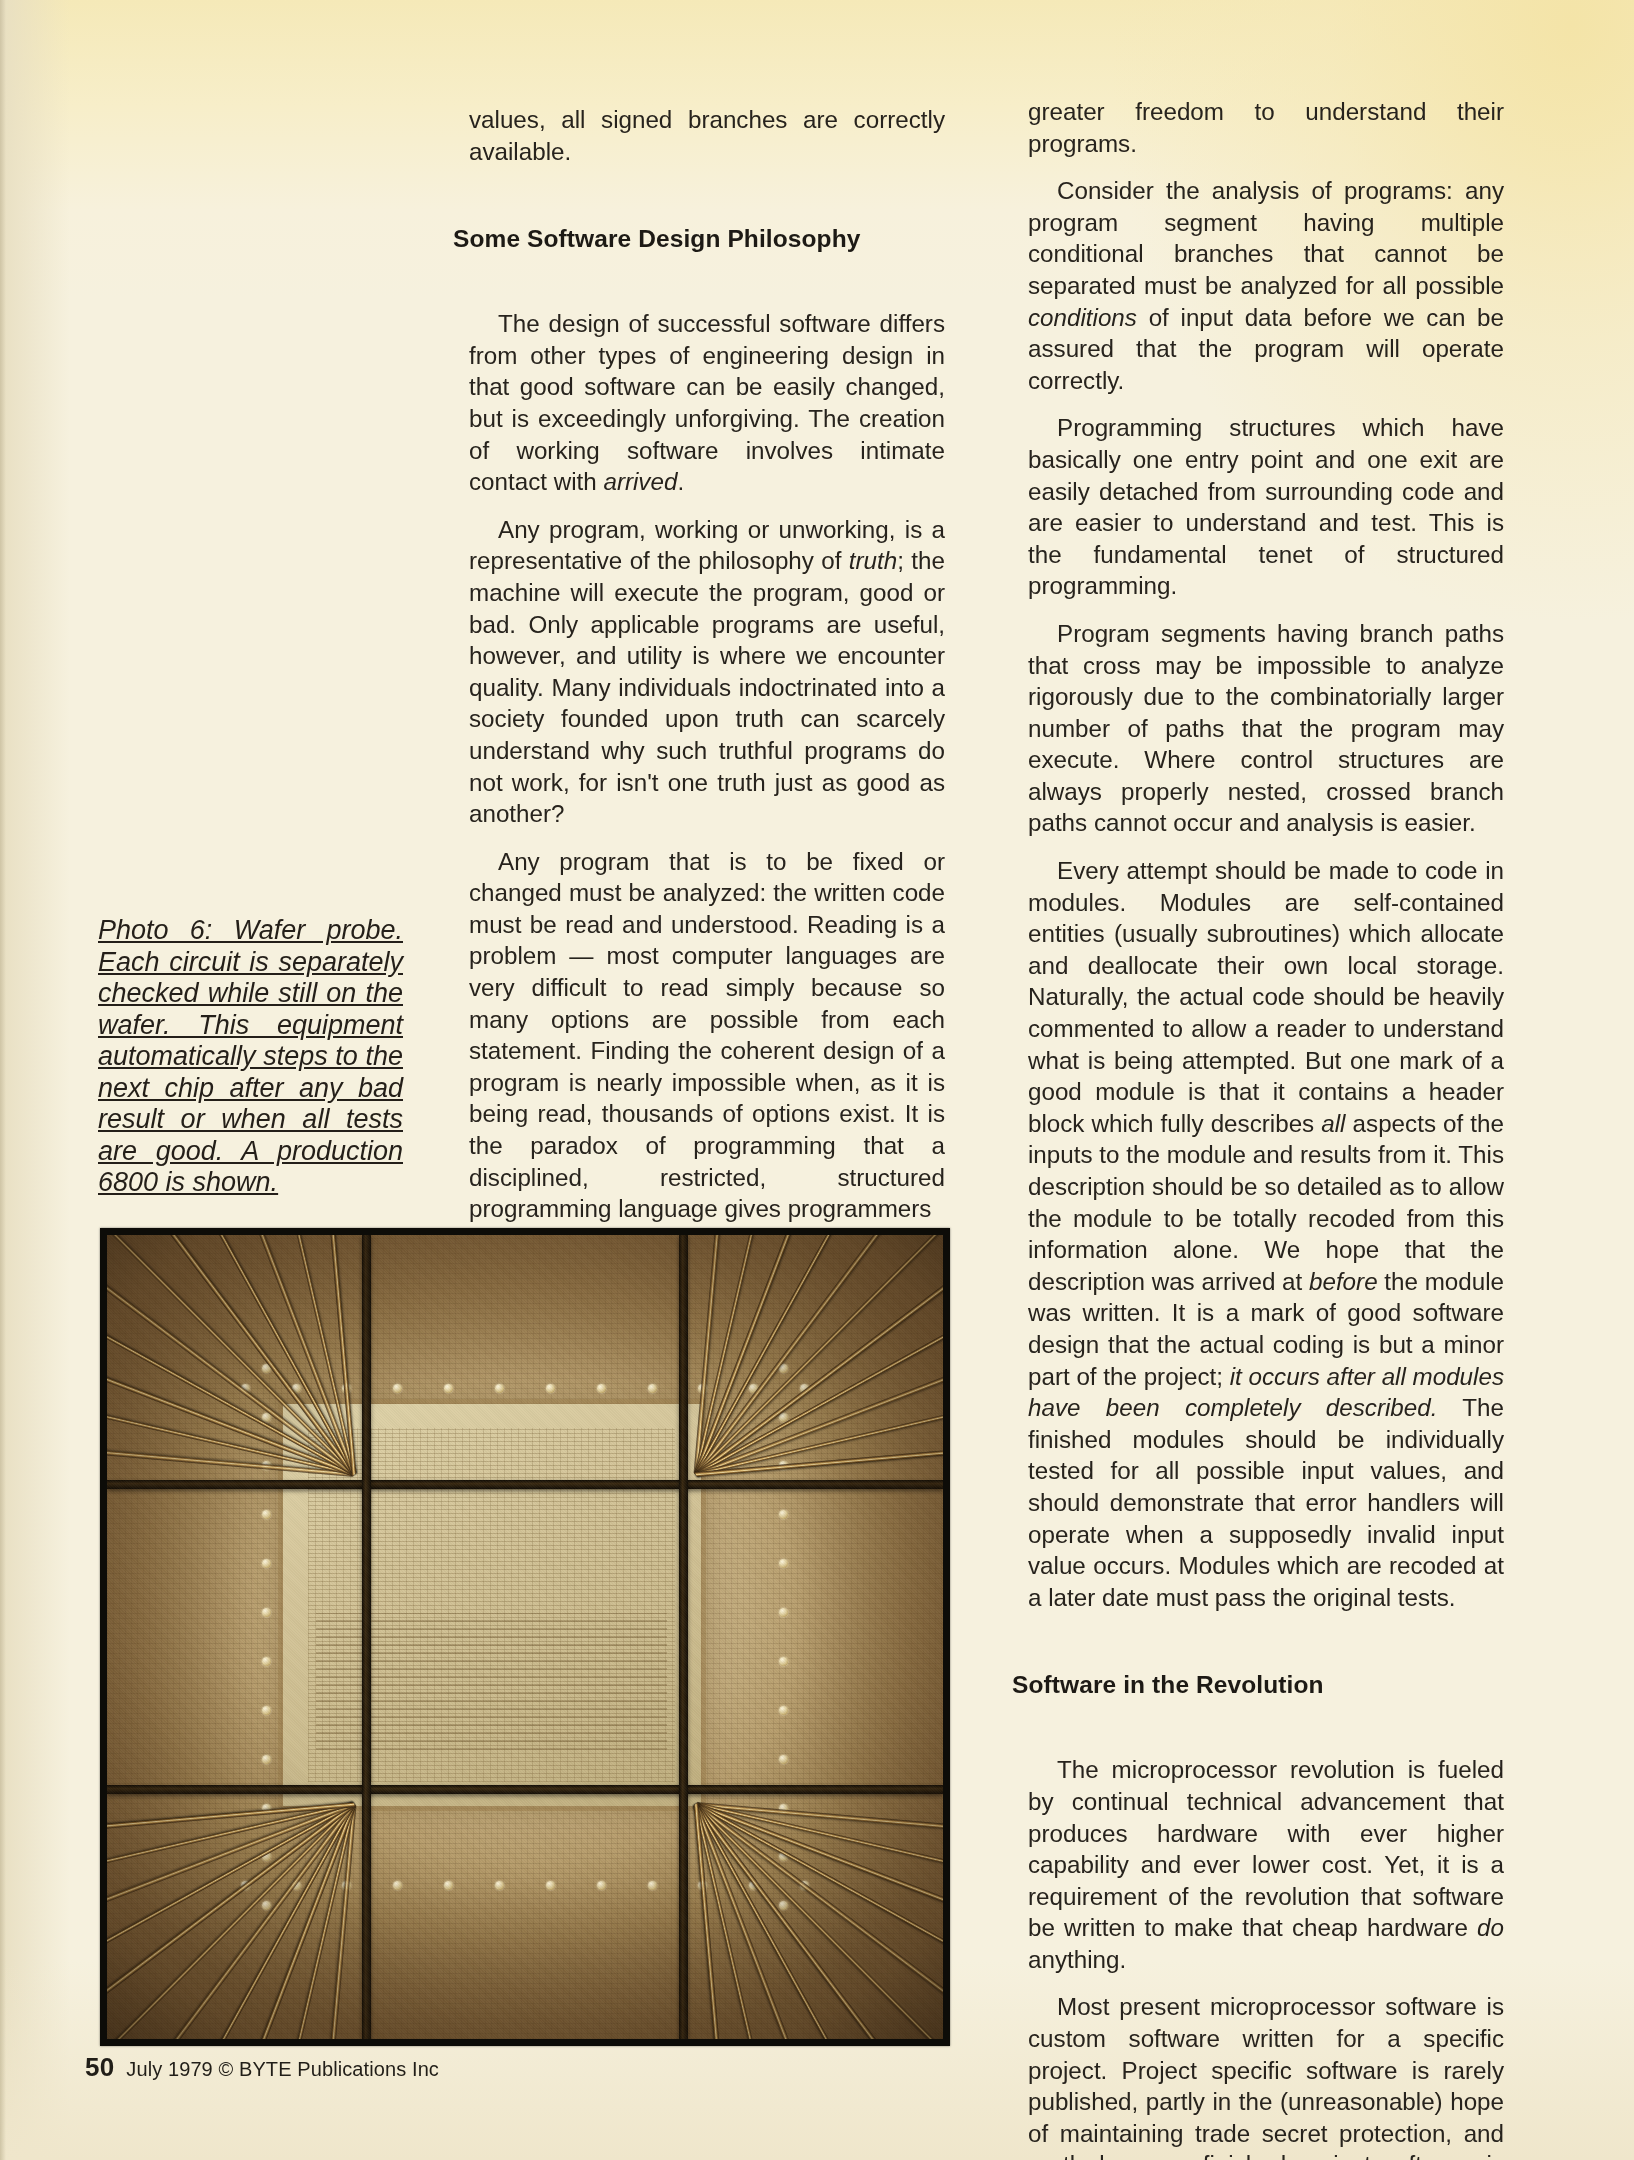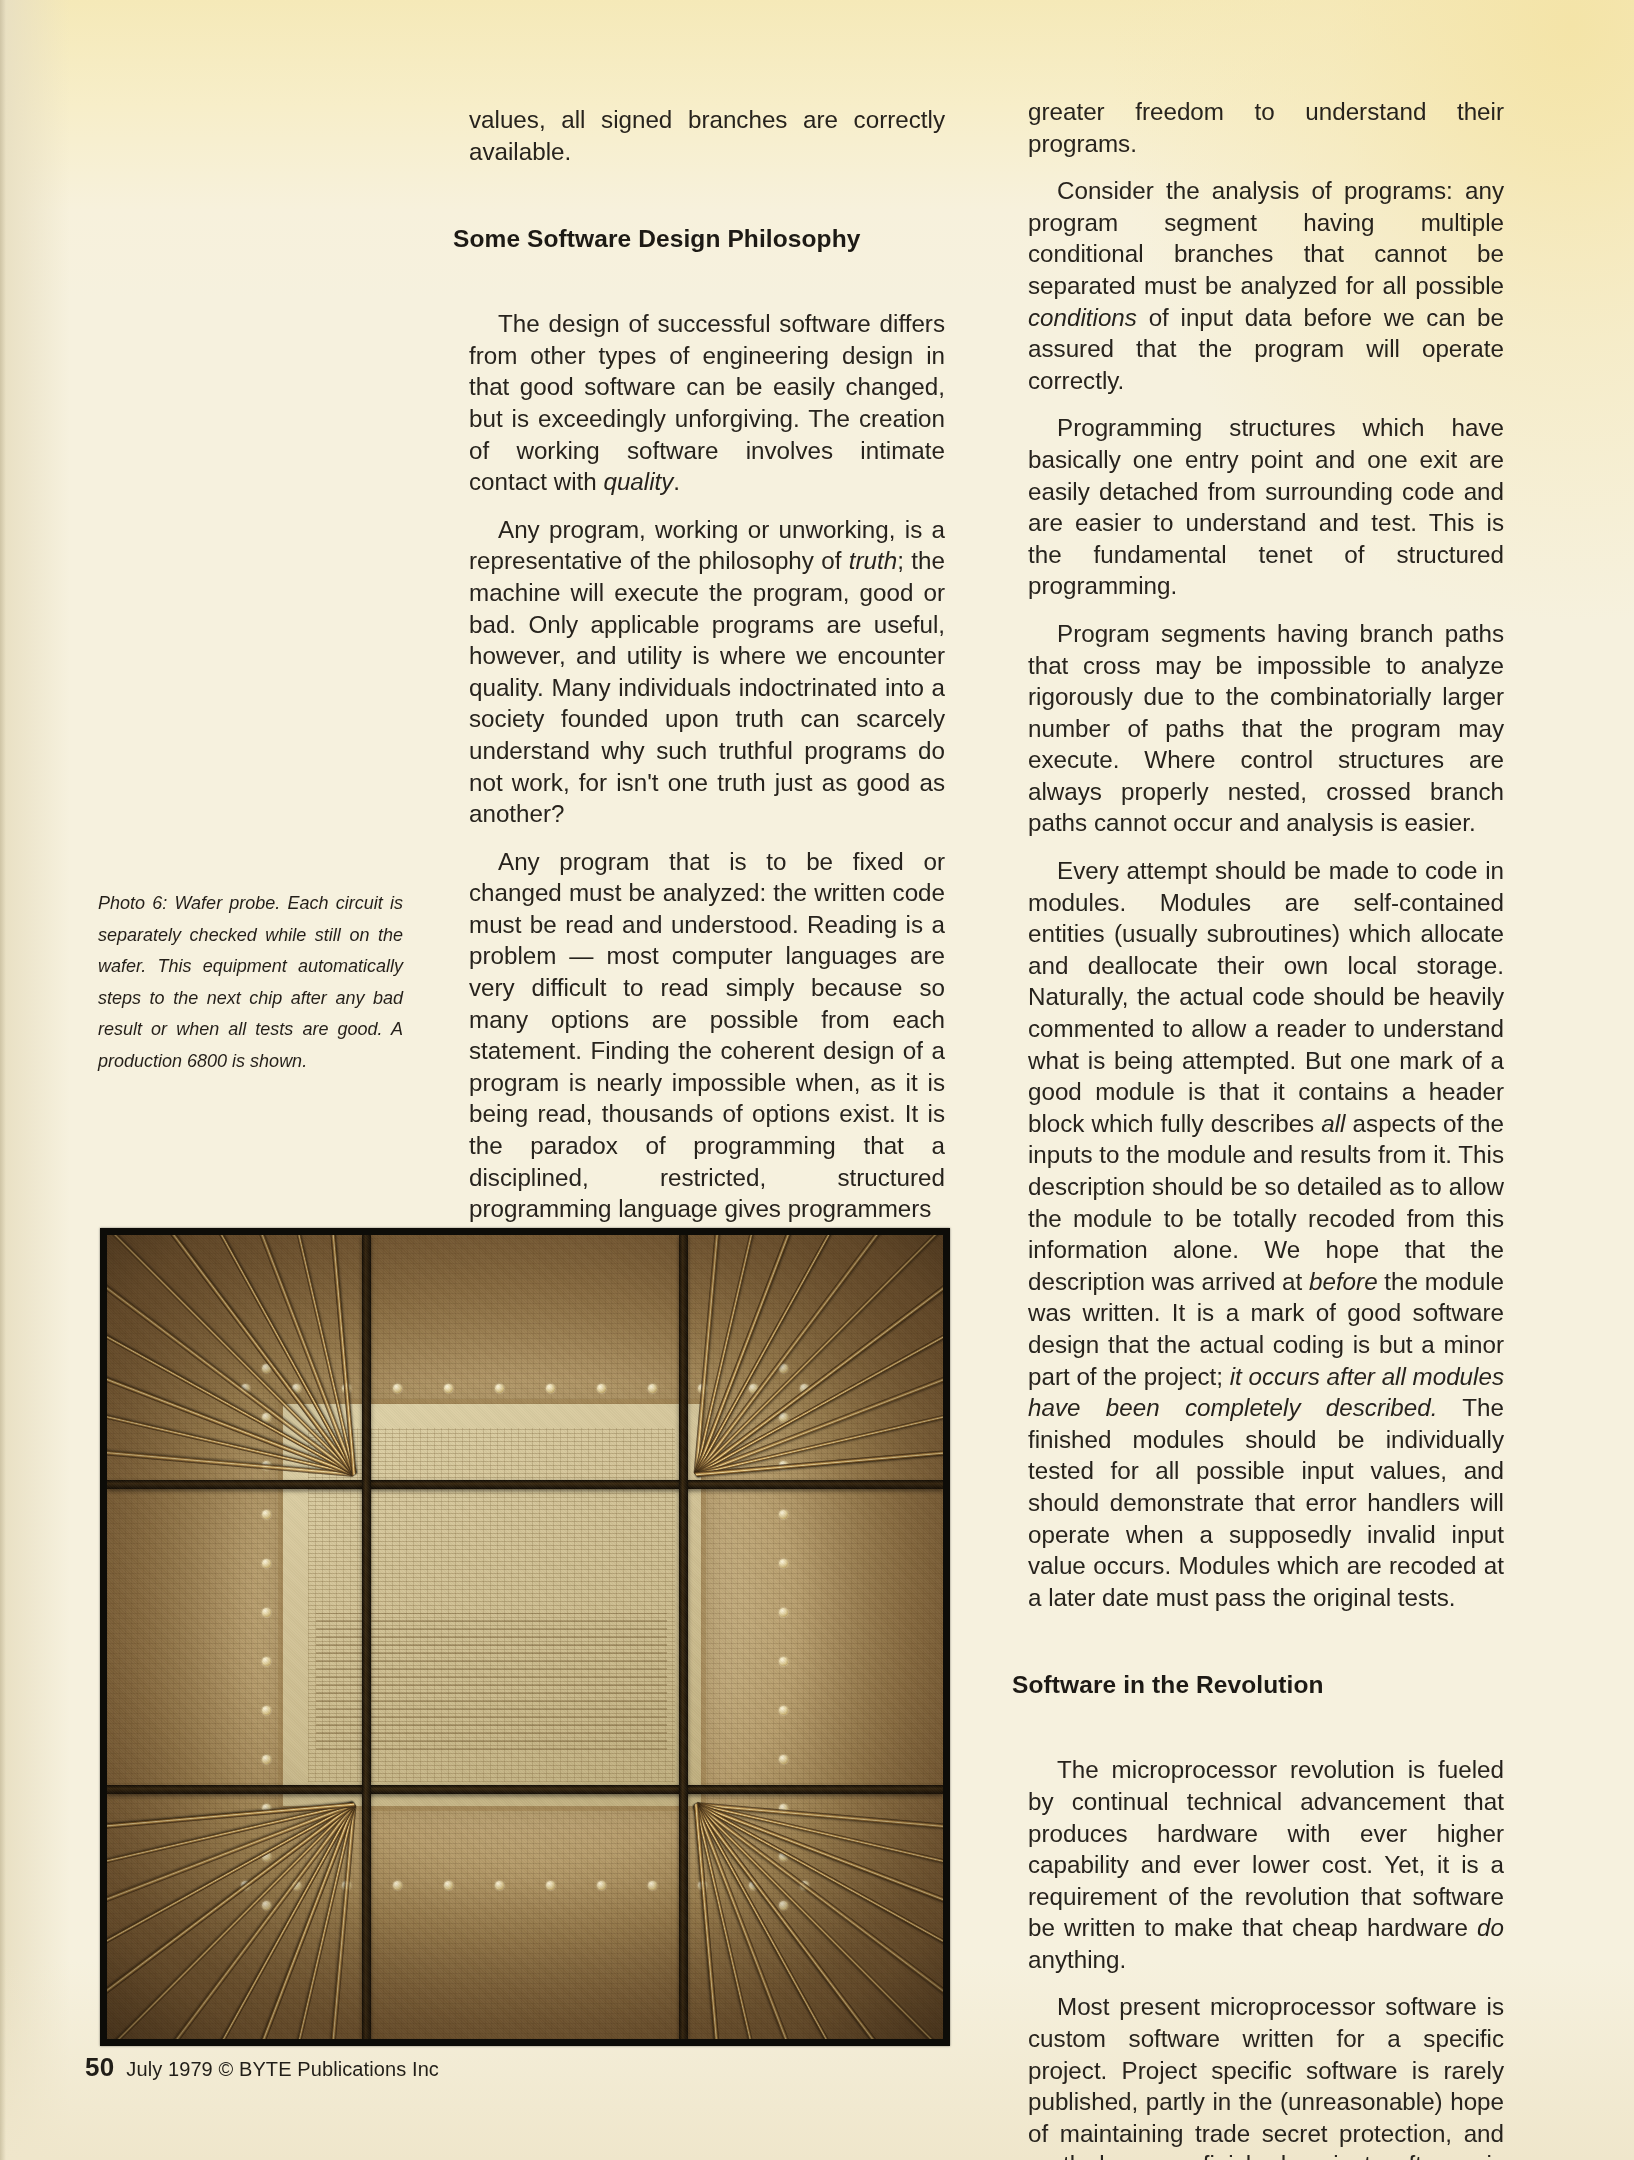--- a/index.html
+++ b/index.html
@@ -45,27 +45,28 @@
     position: absolute;
     left: 0; top: 0; width: 6px; height: 100%;
     background: linear-gradient(90deg, #cfc5a6, rgba(207,197,166,0));
     pointer-events: none;
   }
 
   
   .caption {
     position: absolute;
     left: 98px;
-    top: 888px;
+    top: 915px;
     width: 305px;
     font-style: italic;
-    font-size: 18px;
+    font-size: 27px;
     line-height: 31.5px;
     text-align: justify;
     color: #241f19;
+    text-decoration: underline;
   }
 
   
   .col {
     position: absolute;
     width: 508px;
     font-size: 24.2px;
     line-height: 31.6px;
     text-align: justify;
     text-justify: inter-word;
@@ -253,21 +254,21 @@
   <div class="scan-edge-left"></div>
 
   <div class="caption">Photo 6: Wafer probe. Each circuit is separately checked while still on the wafer. This equipment automatically steps to the next chip after any bad result or when all tests are good. A production 6800 is shown.</div>
 
   <div class="col col-left">
     <p class="noindent">values, all signed branches are correctly available.</p>
     <div class="gap-before-head"></div>
     <h2 class="subhead">Some Software Design Philosophy</h2>
     <div class="gap-after-head"></div>
     <div>
-        <p><span>The design of successful software differs from other types of engineering design in that good software can be easily changed, but is exceedingly unforgiving. The creation of working software involves intimate contact with </span><i>quality</i><span>.</span></p>
+        <p><span>The design of successful software differs from other types of engineering design in that good software can be easily changed, but is exceedingly unforgiving. The creation of working software involves intimate contact with </span><i>arrived</i><span>.</span></p>
         <p><span>Any program, working or unworking, is a representative of the philosophy of </span><i>truth</i><span>; the machine will execute the program, good or bad. Only applicable programs are useful, however, and utility is where we encounter quality. Many individuals indoctrinated into a society founded upon truth can scarcely understand why such truthful programs do not work, for isn't one truth just as good as another?</span></p>
         <p><span>Any program that is to be fixed or changed must be analyzed: the written code must be read and understood. Reading is a problem — most computer languages are very difficult to read simply because so many options are possible from each statement. Finding the coherent design of a program is nearly impossible when, as it is being read, thousands of options exist. It is the paradox of programming that a disciplined, restricted, structured programming language gives programmers</span></p>
       </div>
   </div>
 
   <div class="col col-right">
     <p class="noindent">greater freedom to understand their programs.</p>
     <div>
         <p><span>Consider the analysis of programs: any program segment having multiple conditional branches that cannot be separated must be analyzed for all possible </span><i>conditions</i><span> of input data before we can be assured that the program will operate correctly.</span></p>
         <p><span>Programming structures which have basically one entry point and one exit are easily detached from surrounding code and are easier to understand and test.  This is the fundamental tenet of structured programming.</span></p>

